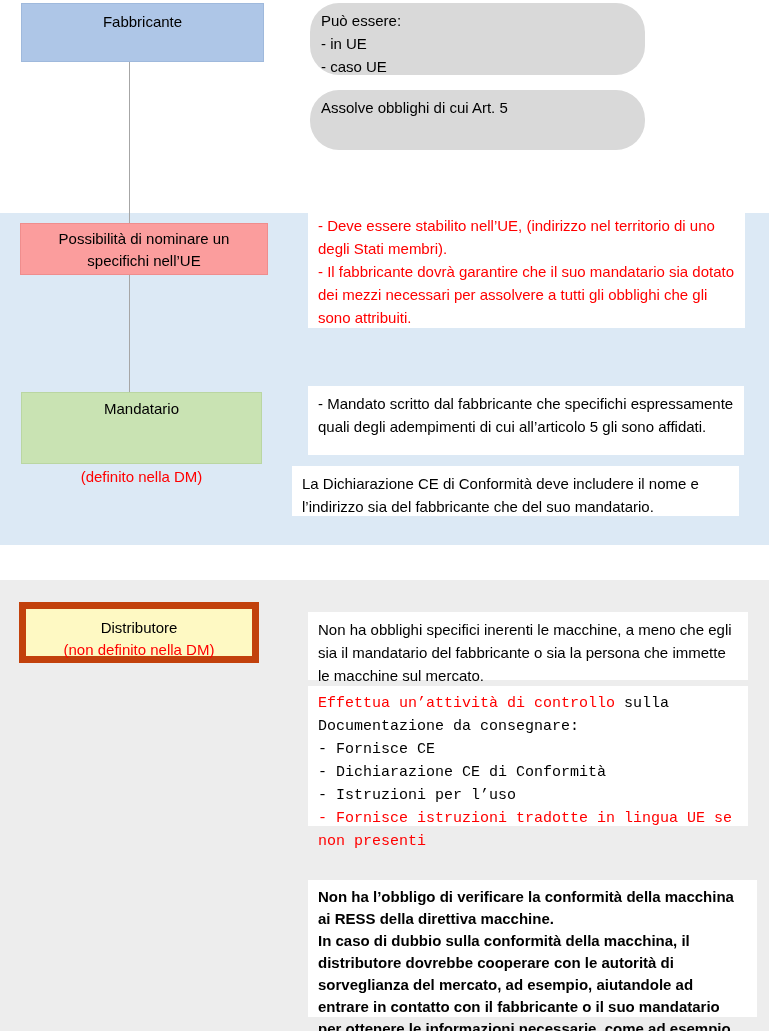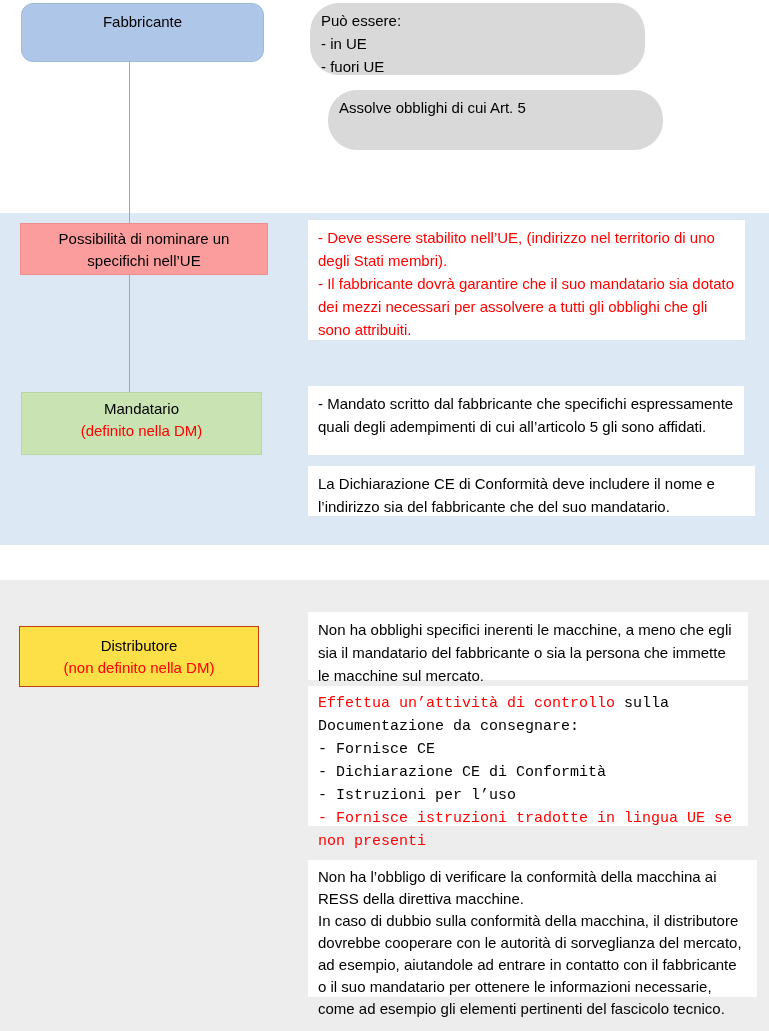--- a/index.html
+++ b/index.html
@@ -12,21 +12,21 @@
   .panel-blue{background:#dce9f5;}
   .panel-gray{background:#ededed;}
   .node{
     text-align:center;font-size:15px;line-height:22px;
     display:flex;flex-direction:column;justify-content:flex-start;
     padding-top:7px;
   }
   .node-blue{background:#aec6e7;border:1px solid #9fb9dc;}
   .node-pink{background:#fb9d9d;border:1px solid #ef8d8d;}
   .node-green{background:#c9e3b3;border:1px solid #bad6a2;}
-  .node-yellow{background:#fde047;border:1px solid #c2410c;margin-top:24px;}
+  .node-yellow{background:#fef9c3;border:7px solid #c2410c;}
   .note{
     background:#d9d9d9;font-size:15px;line-height:23px;
     padding:6px 11px;text-align:left;border-radius:29px;
   }
   .whitebox{
     background:#ffffff;font-size:15px;line-height:23px;
     padding:6px 10px;text-align:left;
   }
   .red{color:#ff0000;}
   .blk{color:#000000;}
@@ -37,66 +37,66 @@
 <body>
 
 <div id="canvas">
 
   <div class="abs panel-blue" style="left:0;top:213;width:769px;height:332px;top:213px;"></div>
   <div class="abs panel-gray" style="left:0;top:580px;width:769px;height:451px;"></div>
 
   <div class="abs connector" style="left:129px;top:62px;height:161px;"></div>
   <div class="abs connector" style="left:129px;top:275px;height:117px;"></div>
 
-  <div class="abs node node-blue" style="left:21px;top:3px;width:243px;height:59px;border-radius:12px;">
+  <div class="abs node node-blue" style="left:21px;top:3px;width:243px;height:59px;">
     <span>Fabbricante</span>
   </div>
 
   <div class="abs note" style="left:310px;top:3px;width:335px;height:72px;">
     <div>Può essere:</div>
     <div>- in UE</div>
-    <div>- fuori UE</div>
+    <div>- caso UE</div>
   </div>
 
-  <div class="abs note" style="left:328px;top:90px;width:335px;height:60px;">
+  <div class="abs note" style="left:310px;top:90px;width:335px;height:60px;">
     <div>Assolve obblighi di cui Art. 5</div>
   </div>
 
   <div class="abs node node-pink" style="left:20px;top:223px;width:248px;height:52px;padding-top:4px;">
     <span>Possibilità di nominare un</span>
     <span>specifichi nell’UE</span>
   </div>
 
-  <div class="abs whitebox red" style="left:308px;top:220px;width:437px;height:120px;white-space:pre-line;">- Deve essere stabilito nell’UE, (indirizzo nel territorio di uno degli Stati membri).
+  <div class="abs whitebox red" style="left:308px;top:208px;width:437px;height:120px;white-space:pre-line;">- Deve essere stabilito nell’UE, (indirizzo nel territorio di uno degli Stati membri).
 - Il fabbricante dovrà garantire che il suo mandatario sia dotato dei mezzi necessari per assolvere a tutti gli obblighi che gli sono attribuiti.</div>
 
-  <div class="abs node node-green" style="left:21px;top:392px;width:241px;height:63px;padding-top:5px;">
+  <div class="abs node node-green" style="left:21px;top:392px;width:241px;height:72px;padding-top:5px;gap:46px;">
     <span class="blk">Mandatario</span>
     <span class="red">(definito nella DM)</span>
   </div>
 
   <div class="abs whitebox" style="left:308px;top:386px;width:436px;height:69px;">- Mandato scritto dal fabbricante che specifichi espressamente quali degli adempimenti di cui all’articolo 5 gli sono affidati.</div>
 
-  <div class="abs whitebox" style="left:308px;top:466px;width:447px;height:50px;">La Dichiarazione CE di Conformità deve includere il nome e l’indirizzo sia del fabbricante che del suo mandatario.</div>
+  <div class="abs whitebox" style="left:292px;top:466px;width:447px;height:50px;">La Dichiarazione CE di Conformità deve includere il nome e l’indirizzo sia del fabbricante che del suo mandatario.</div>
 
   <div class="abs node node-yellow" style="left:19px;top:602px;width:240px;height:61px;padding-top:8px;">
     <span class="blk">Distributore</span>
     <span class="red">(non definito nella DM)</span>
   </div>
 
   <div class="abs whitebox" style="left:308px;top:604px;width:440px;height:68px;margin-top:8px;">Non ha obblighi specifici inerenti le macchine, a meno che egli sia il mandatario del fabbricante o sia la persona che immette le macchine sul mercato.</div>
 
   <div class="abs whitebox" style="left:308px;top:686px;width:440px;height:140px;font-family:Liberation Mono, monospace;">
     <div>
       <span class="red">Effettua un’attività di controllo</span><span class="blk"> sulla Documentazione da consegnare:</span>
     </div>
     <div class="blk">- Fornisce CE</div>
     <div class="blk">- Dichiarazione CE di Conformità</div>
     <div class="blk">- Istruzioni per l’uso</div>
     <div class="red">- Fornisce istruzioni tradotte in lingua UE se non presenti</div>
   </div>
 
-  <div class="abs whitebox tight" style="left:308px;top:860px;width:449px;height:137px;">
+  <div class="abs whitebox tight" style="left:308px;top:880px;width:449px;height:137px;font-weight:bold;">
     <div>Non ha l’obbligo di verificare la conformità della macchina ai RESS della direttiva macchine.</div>
     <div>In caso di dubbio sulla conformità della macchina, il distributore dovrebbe cooperare con le autorità di sorveglianza del mercato, ad esempio, aiutandole ad entrare in contatto con il fabbricante o il suo mandatario per ottenere le informazioni necessarie, come ad esempio gli elementi pertinenti del fascicolo tecnico.</div>
   </div>
 
 </div>
 
 </body></html>

